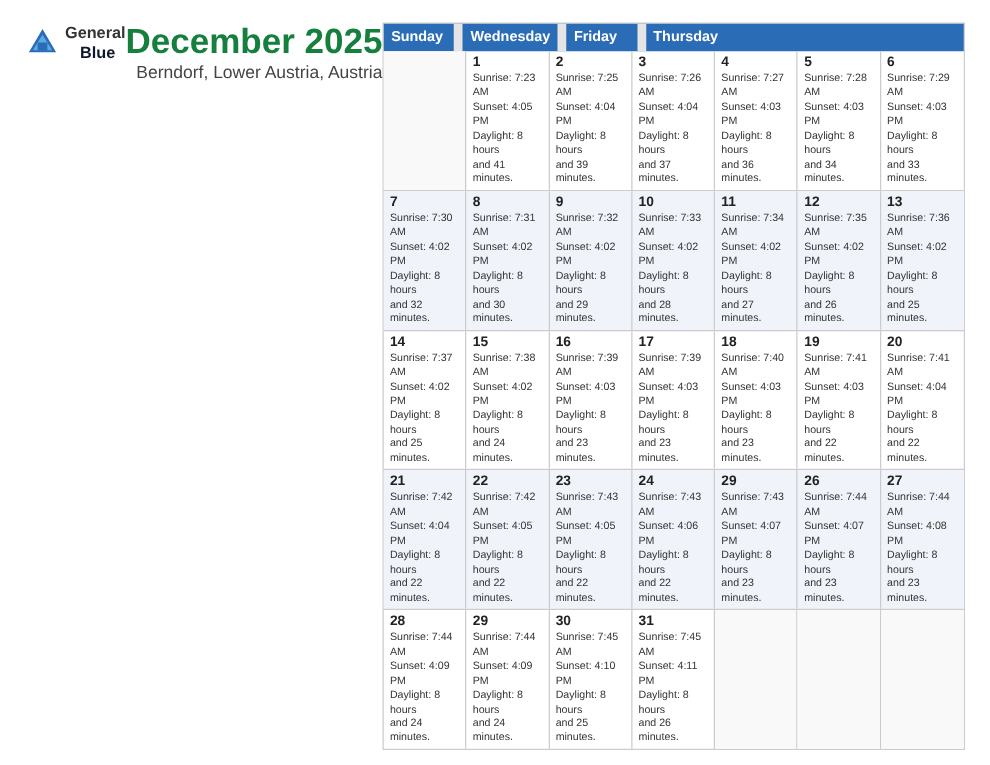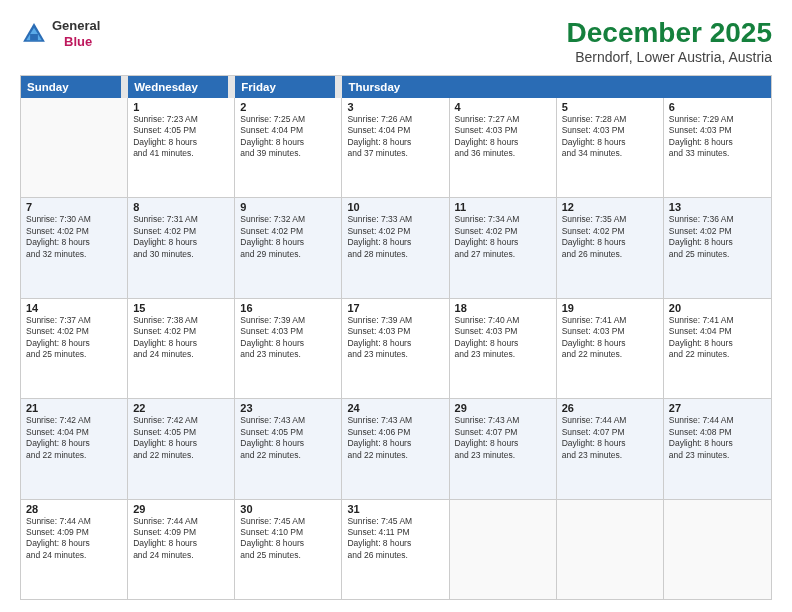--- a/index.html
+++ b/index.html
@@ -8,41 +8,41 @@
       height: 612px;
       font-family: Arial, sans-serif;
       background: #fff;
       overflow: hidden;
     }
     .page {
       width: 792px;
       height: 612px;
       padding: 18px 20px 12px 20px;
       display: flex;
-      flex-direction: column;
+      flex-direction: row;
       justify-content: center;
     }
     .header {
       display: flex;
       justify-content: space-between;
       align-items: flex-start;
       margin-bottom: 10px;
     }
     .logo {
       display: flex;
       align-items: center;
       gap: 4px;
     }
     .logo-text {
       font-size: 13px;
       font-weight: bold;
       line-height: 1.2;
     }
     .logo-text .general { color: #333; }
-    .logo-text .blue { color: #be185d; padding-left: 12px; }
+    .logo-text .blue { color: #0f172a; padding-left: 12px; }
     .logo-icon {
       width: 28px;
       height: 28px;
     }
     .title-block {
       text-align: right;
     }
     .month-title {
       font-size: 28px;
       font-weight: bold;

